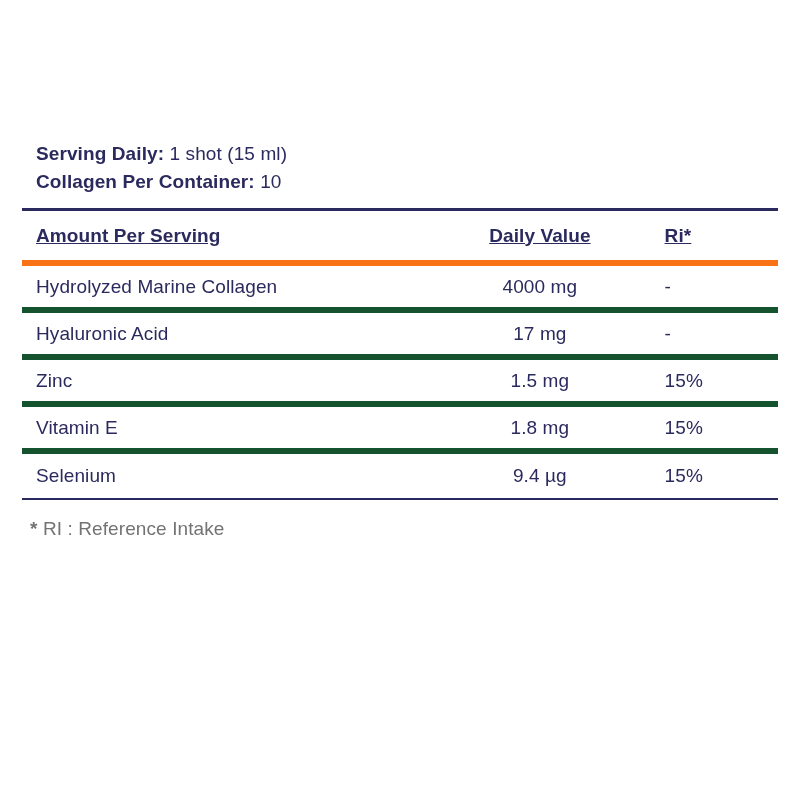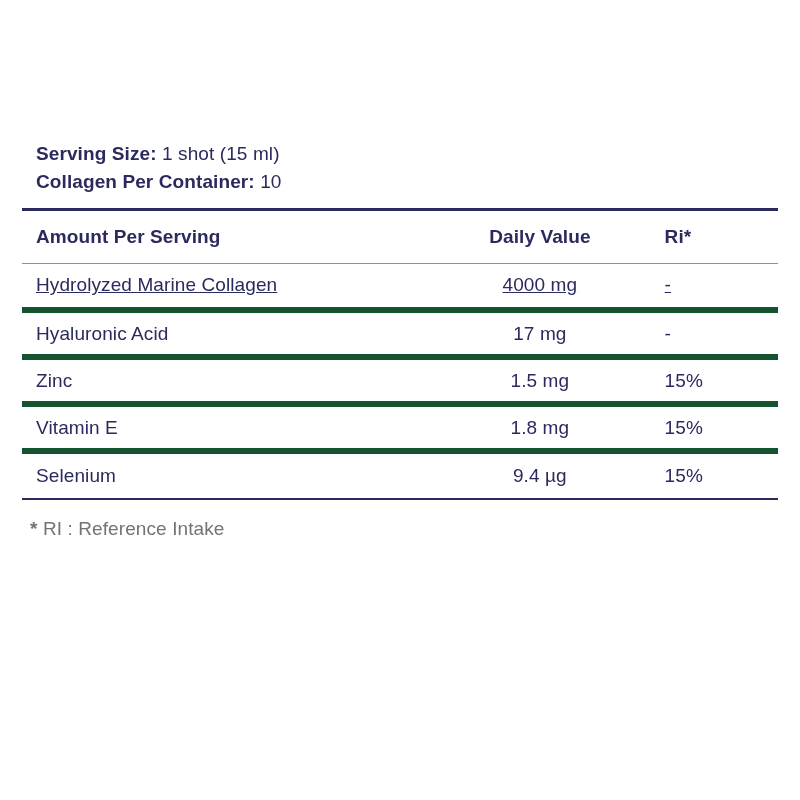--- a/index.html
+++ b/index.html
@@ -58,28 +58,28 @@
   .col-ri     { width: 15%; text-align: left; padding-right: 8px !important; }
 
   thead tr {
     height: 52px;
   }
   thead th {
     font-size: 19px;
     font-weight: 600;
     color: #2b2a5e;
     letter-spacing: 0.1px;
+    text-decoration: underline;
   }
   tbody tr {
     height: 47px;
     border-top: 6px solid #14532d;
   }
   tbody tr:first-child {
-    border-top: 1px solid #f97316;
-    text-decoration: underline;
+    border-top: 6px solid #f97316;
   }
   tbody td {
     font-size: 19px;
     font-weight: 400;
     color: #2b2a5e;
     letter-spacing: 0.1px;
   }
   .footnote {
     padding-left: 8px;
     margin-top: 18px;
@@ -91,21 +91,21 @@
     font-weight: 600;
   }
 </style>
 </head>
 <body>
 
 <div class="panel">
 
   <div class="serving-info">
     <div class="serving-line">
-      <span class="lbl">Serving Size:</span>
+      <span class="lbl">Serving Daily:</span>
       <span>1 shot (15 ml)</span>
     </div>
     <div class="serving-line">
       <span class="lbl">Collagen Per Container:</span>
       <span>10</span>
     </div>
   </div>
 
   <div class="rule-top"></div>
 

